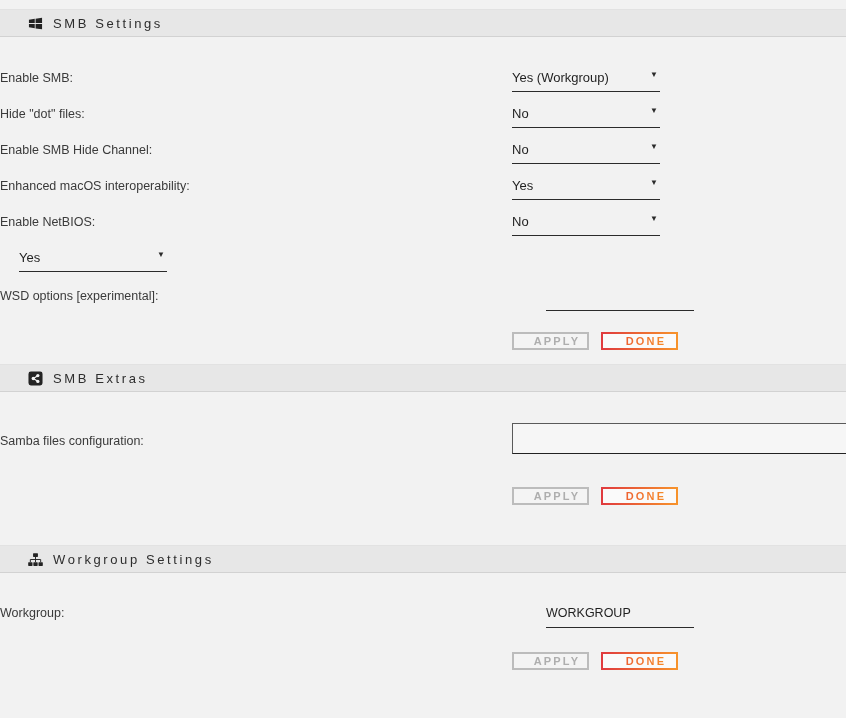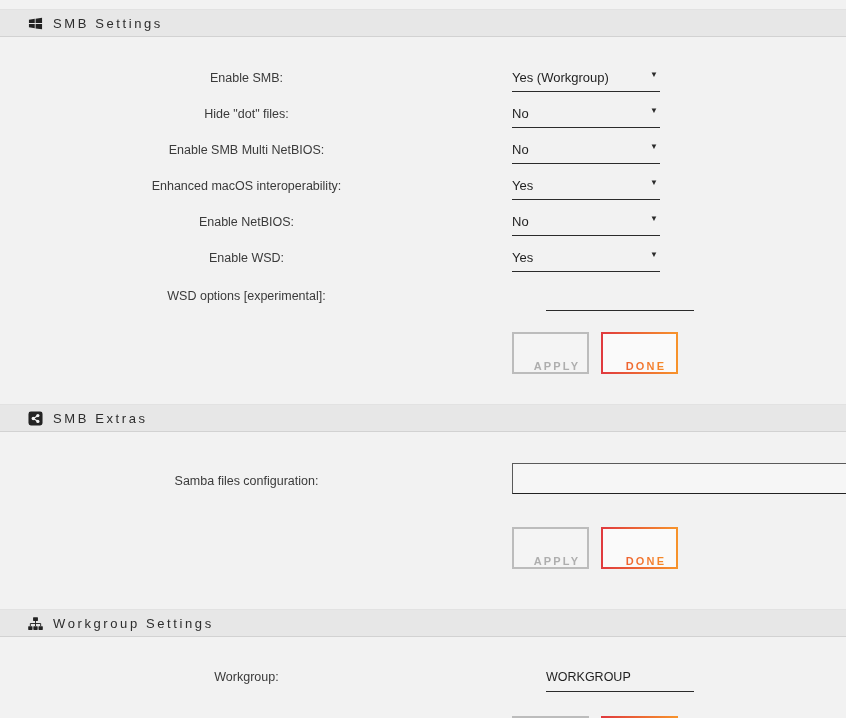--- a/index.html
+++ b/index.html
@@ -43,21 +43,21 @@
     color: #2d2d2d;
   }
   
   .row {
     display: flex;
     align-items: baseline;
   }
   .lbl {
     width: 493px;
     flex-shrink: 0;
-    text-align: center;
+    text-align: left;
     font-size: 12.5px;
     line-height: 15px;
     color: #3a3a3a;
   }
   .ctl {
     margin-left: 19px;
   }
   .uselect {
     width: 148px;
     display: flex;
@@ -108,24 +108,24 @@
     outline: none;
   }
   
   .btnrow {
     display: flex;
     margin-left: 512px;
     gap: 12px;
   }
   .btn {
     width: 77px;
-    height: 42px;
+    height: 18px;
     box-sizing: border-box;
     display: flex;
-    align-items: flex-end;
+    align-items: center;
     justify-content: center;
     font-size: 11px;
     font-weight: bold;
     letter-spacing: 2.2px;
     cursor: pointer;
     user-select: none;
     padding-left: 13px;
   }
   .btn-apply {
     border: 2px solid #bcbcbc;
@@ -140,21 +140,21 @@
   .btn-done .btn-label {
     background: linear-gradient(90deg, #ee6230, #f68c28);
     -webkit-background-clip: text;
     background-clip: text;
     color: transparent;
   }
   
   .form-smb      { margin-top: 33px; }
   .form-smb .row { margin-bottom: 14px; }
   .btnrow-smb    { margin-top: 21px; }
-  .header-extras   { margin-top: 30px; }
+  .header-extras   { margin-top: 14px; }
   .row-extras      { margin-top: 31px; align-items: center; }
   .row-extras .lbl { line-height: 16px; }
   .btnrow-extras   { margin-top: 29px; }
   .header-workgroup { margin-top: 40px; }
   .row-workgroup    { margin-top: 30px; }
   .btnrow-workgroup { margin-top: 24px; }
 </style>
 </head>
 <body>
 
@@ -185,21 +185,21 @@
     <div class="row">
       <div class="lbl">Hide "dot" files:</div>
       <div class="ctl">
         <div class="uselect">
           <span class="selval">No</span>
           <span class="arrow">▼</span>
         </div>
       </div>
     </div>
     <div class="row">
-      <div class="lbl">Enable SMB Multi NetBIOS:</div>
+      <div class="lbl">Enable SMB Hide Channel:</div>
       <div class="ctl">
         <div class="uselect">
           <span class="selval">No</span>
           <span class="arrow">▼</span>
         </div>
       </div>
     </div>
     <div class="row">
       <div class="lbl">Enhanced macOS interoperability:</div>
       <div class="ctl">
@@ -212,21 +212,20 @@
     <div class="row">
       <div class="lbl">Enable NetBIOS:</div>
       <div class="ctl">
         <div class="uselect">
           <span class="selval">No</span>
           <span class="arrow">▼</span>
         </div>
       </div>
     </div>
     <div class="row">
-      <div class="lbl">Enable WSD:</div>
       <div class="ctl">
         <div class="uselect">
           <span class="selval">Yes</span>
           <span class="arrow">▼</span>
         </div>
       </div>
     </div>
     <div class="row">
       <div class="lbl">WSD options [experimental]:</div>
       <div class="ctl">

